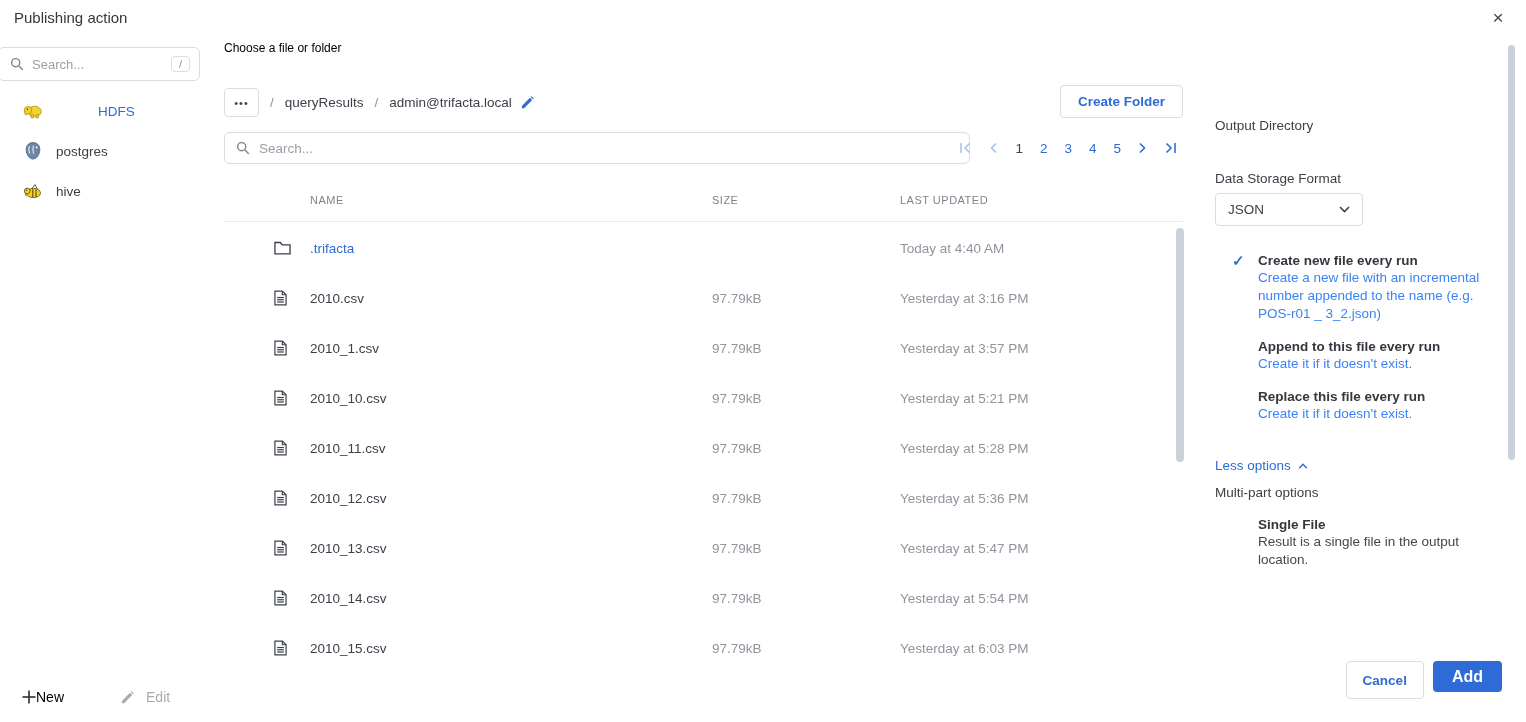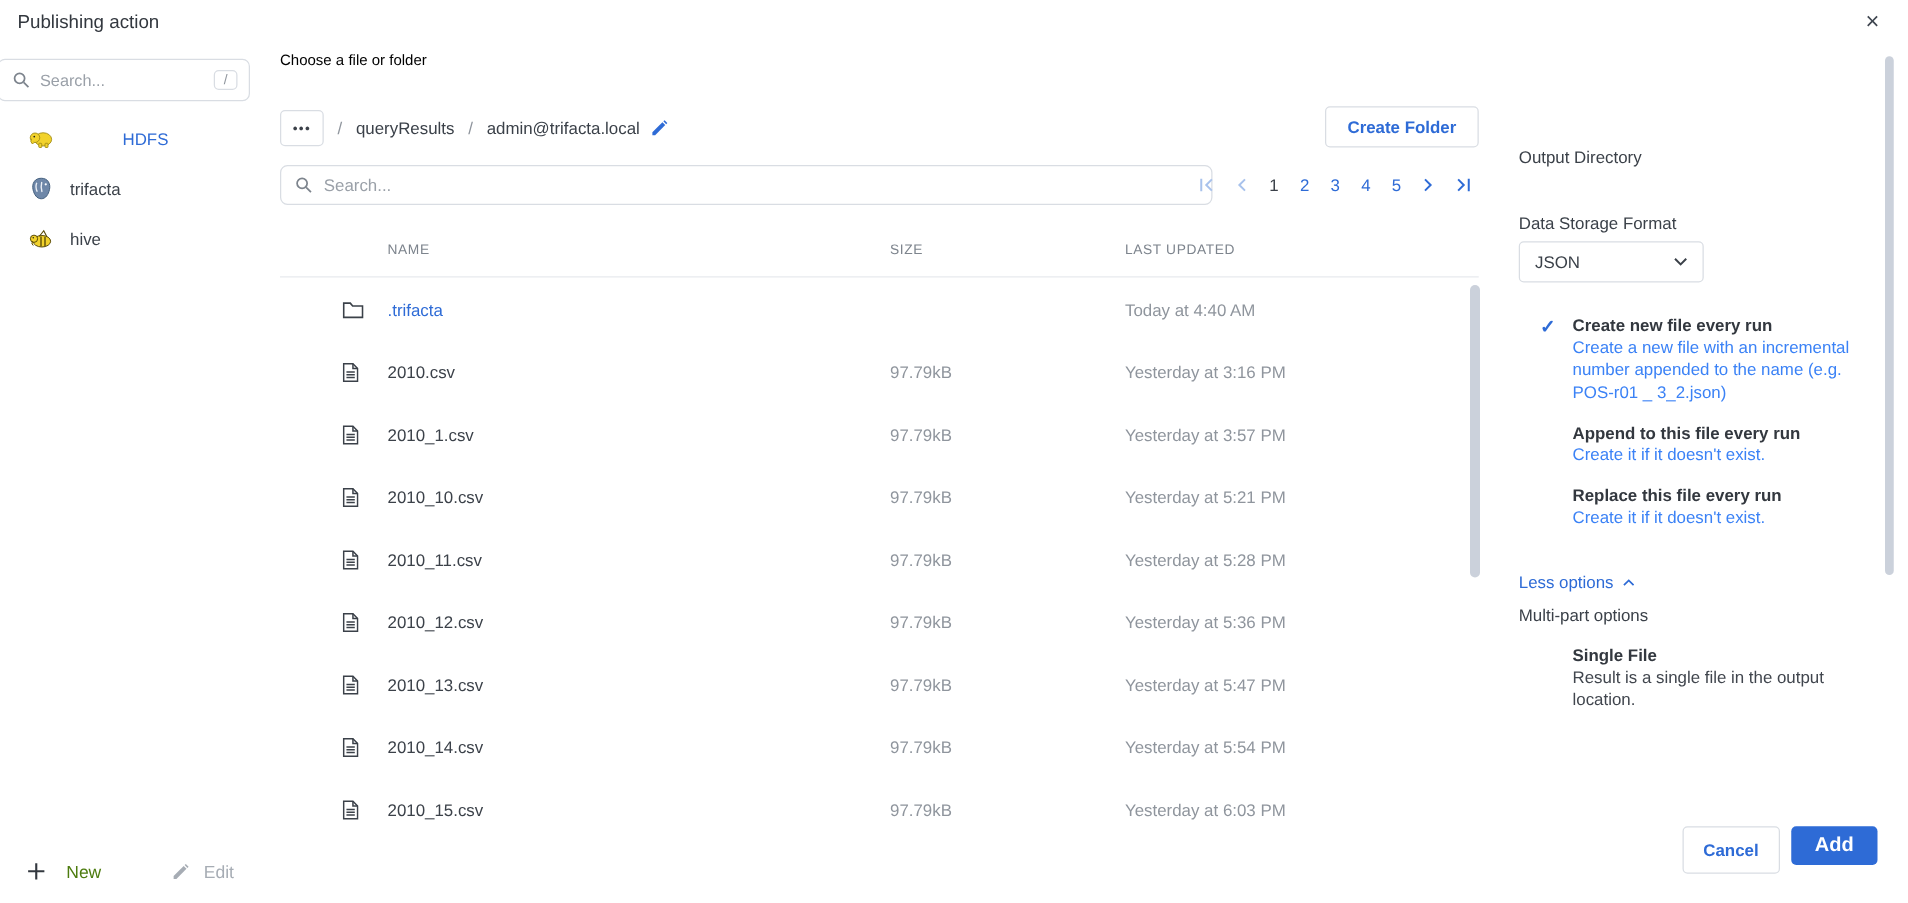--- a/index.html
+++ b/index.html
@@ -22,22 +22,22 @@
   .sidebar-search input { flex:1; min-width:0; border:0; outline:0; font-size:13px; color:#3B4149; font-family:inherit; }
   .sidebar-search input::placeholder { color:#9AA0A8; }
   .kbd-badge { border:1px solid var(--border); border-radius:4px; font-size:11px; color:#8F959D; padding:1px 7px; }
 
   .connections { position:absolute; left:0; top:91px; width:218px; }
   .conn-item { display:flex; align-items:center; gap:13px; padding:10px 0 10px 23px; cursor:pointer; font-size:13.5px; color:#3B4149; }
   .conn-item .icon { width:20px; height:20px; flex:0 0 20px; }
   .conn-item.selected .conn-label { color:var(--accent);margin-left:42px; }
 
   .sidebar-footer { position:absolute; left:22px; bottom:17px; display:flex; align-items:center; gap:56px; }
-  .new-btn, .edit-btn { display:flex; align-items:center; gap:17px; border:0; background:none; cursor:pointer;
-    font-size:14px; font-family:inherit; color:#4d7c0f; }
+  .new-btn, .edit-btn { display:flex; align-items:center; border:0; background:none; cursor:pointer;
+    font-size:14px; font-family:inherit; color:#000000; }
   .edit-btn { color:#A6ACB4; gap:11px; }
 
   
   .main { position:absolute; left:224px; top:0; width:959px; height:722px; }
   .main-heading { position:absolute; top:41px; left:0; font-size:12px; color:#000000; }
 
   .toolbar { position:absolute; top:88px; left:0; width:100%; height:33px; }
   .breadcrumb { display:flex; align-items:center; gap:11px; font-size:13.5px; }
   .ellipsis-btn { width:35px; height:29px; border:1px solid var(--border); border-radius:4px; background:#fff;
     color:#3B4149; font-size:11px; letter-spacing:1px; cursor:pointer; }
@@ -143,21 +143,21 @@
     </div>
     <div class="conn-item">
       <span class="icon">
         <svg xmlns="http://www.w3.org/2000/svg" width="20" height="20" viewBox="0 0 20 20">
           <path d="M10 1.6 C4.6 1.6 2.4 6 3.4 10.6 c0.9 4 3 7.4 6.6 7.4 c3.6 0 5.7-3.4 6.6-7.4 C17.6 6 15.4 1.6 10 1.6 z" fill="#6E87A8" stroke="#44607F" stroke-width="0.8"></path>
           <path d="M6.4 5.2 q-1.4 3.4 0.4 7.2" fill="none" stroke="#E9EEF5" stroke-width="1.1"></path>
           <path d="M10.4 4.6 q-1 3.8 0.2 8" fill="none" stroke="#E9EEF5" stroke-width="1.1"></path>
           <circle cx="13.6" cy="6.4" r="0.9" fill="#fff"></circle>
         </svg>
       </span>
-      <span class="conn-label">trifacta</span>
+      <span class="conn-label">postgres</span>
     </div>
     <div class="conn-item">
       <span class="icon">
         <svg xmlns="http://www.w3.org/2000/svg" width="20" height="20" viewBox="0 0 20 20">
           <g fill="#F2D22B" stroke="#5A4B08" stroke-width="0.8">
             <ellipse cx="10.5" cy="12" rx="7" ry="4.6"></ellipse>
             <circle cx="4.2" cy="10" r="2.9"></circle>
             <path d="M3 12 q-1.2 2 0.6 3.4"></path>
           </g>
           <path d="M8.5 8 L12 3.6 L14.5 8.4" fill="none" stroke="#5A4B08" stroke-width="0.9"></path>

